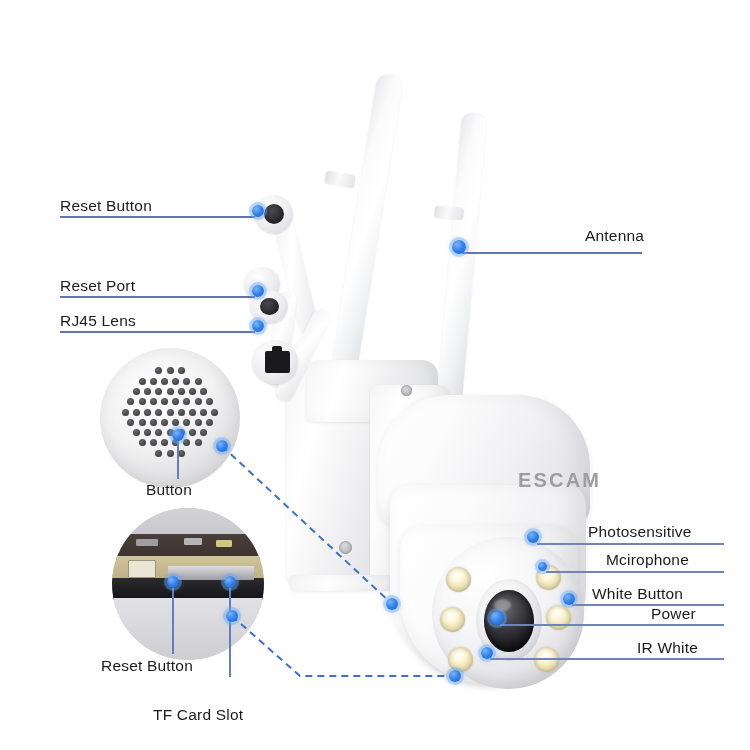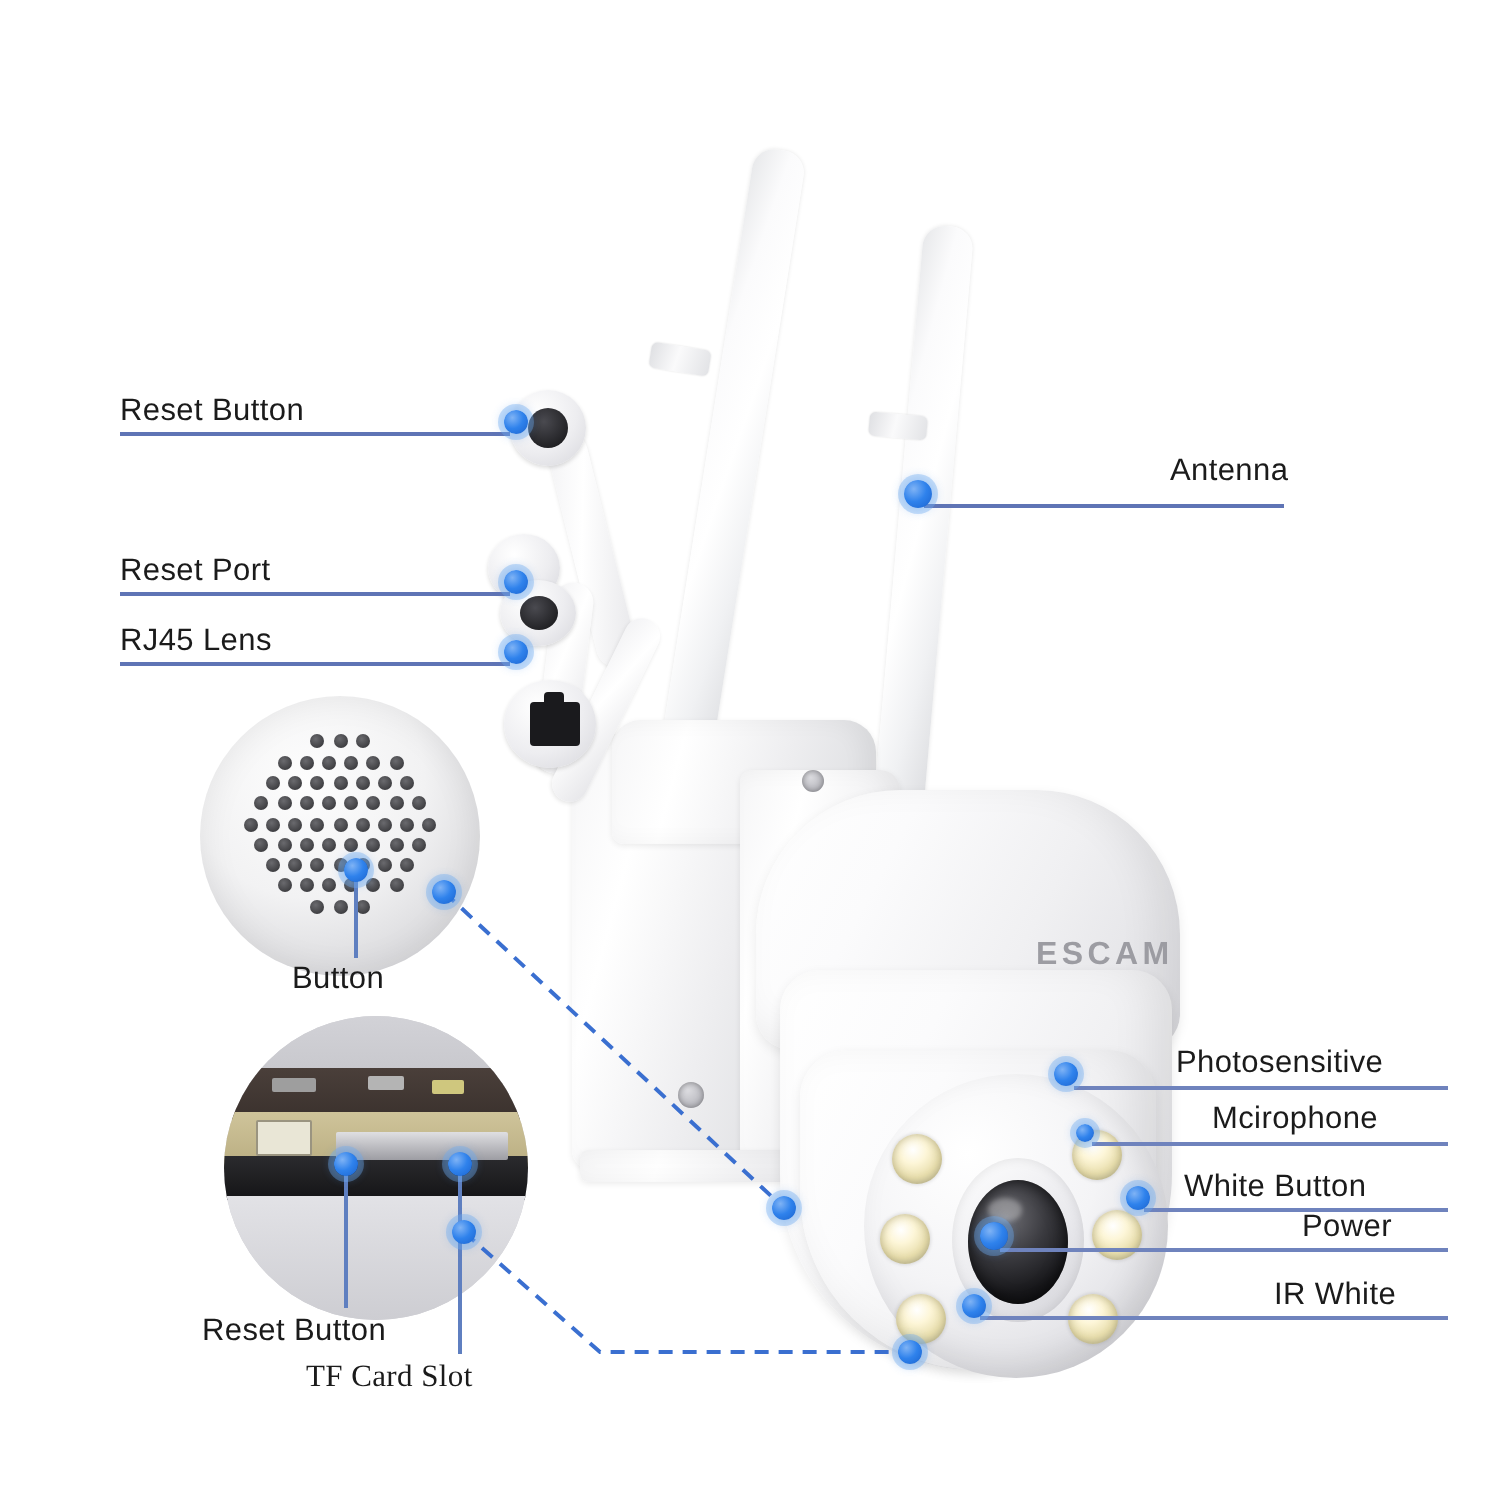--- a/index.html
+++ b/index.html
@@ -48,21 +48,21 @@
        box-shadow:0 0 1px rgba(0,0,0,.14);}
 
   .bracket{position:absolute;
      background:linear-gradient(105deg,#f6f6f7 0%,#ffffff 26%,#eeeef0 62%,#dcdde0 100%);
      box-shadow:inset -6px 0 12px rgba(0,0,0,.045), 0 1px 3px rgba(0,0,0,.08);}
 
   .dome{position:absolute;
      background:linear-gradient(118deg,#ffffff 0%,#fbfbfc 30%,#f0f0f2 62%,#dedee2 100%);
      box-shadow:inset -10px -6px 22px rgba(0,0,0,.07), 0 2px 6px rgba(0,0,0,.08);}
 
-  .escam{position:absolute;font-size:16px;letter-spacing:2.2px;font-weight:700;
+  .escam{position:absolute;font-size:20px;letter-spacing:2.2px;font-weight:700;
      color:#9c9ca2;font-family:"Liberation Sans",sans-serif;}
 
   .lens-face{position:absolute;border-radius:50%;
      background:radial-gradient(circle at 34% 26%,#ffffff 0%,#f4f4f6 44%,#e2e2e6 72%,#cfcfd4 100%);
      box-shadow:inset -6px -5px 16px rgba(0,0,0,.10);}
   .lens-ring{position:absolute;border-radius:50%;
      background:linear-gradient(140deg,#ffffff,#e8e8ec 60%,#d2d2d7);
      box-shadow:inset 0 0 6px rgba(0,0,0,.10);}
   .lens-glass{position:absolute;border-radius:50%;
      background:radial-gradient(circle at 38% 30%,#6d6d73 0%,#3a3a3f 38%,#17171a 72%,#0a0a0c 100%);
@@ -259,21 +259,21 @@
 
   <div class="lbl" style="left:146px;top:482px;">Button</div>
   <div class="leadv" style="left:177px;top:437px;height:42px;"></div>
   <div class="dot md" style="left:172px;top:429px;"></div>
   <div class="dot md" style="left:216px;top:440px;"></div>
 
   <div class="lbl" style="left:101px;top:658px;">Reset Button</div>
   <div class="leadv" style="left:172px;top:584px;height:70px;"></div>
   <div class="dot md" style="left:167px;top:576px;"></div>
 
-  <div class="lbl" style="left:153px;top:681px;font-family:Liberation Serif, serif;">TF Card Slot</div>
+  <div class="lbl" style="left:153px;top:707px;">TF Card Slot</div>
   <div class="leadv" style="left:229px;top:584px;height:93px;"></div>
   <div class="dot md" style="left:224px;top:576px;"></div>
   <div class="dot md" style="left:226px;top:610px;"></div>
 
   <div class="dot md" style="left:386px;top:598px;"></div>
   <div class="dot md" style="left:449px;top:670px;"></div>
 
 </div>
 
 </body></html>

